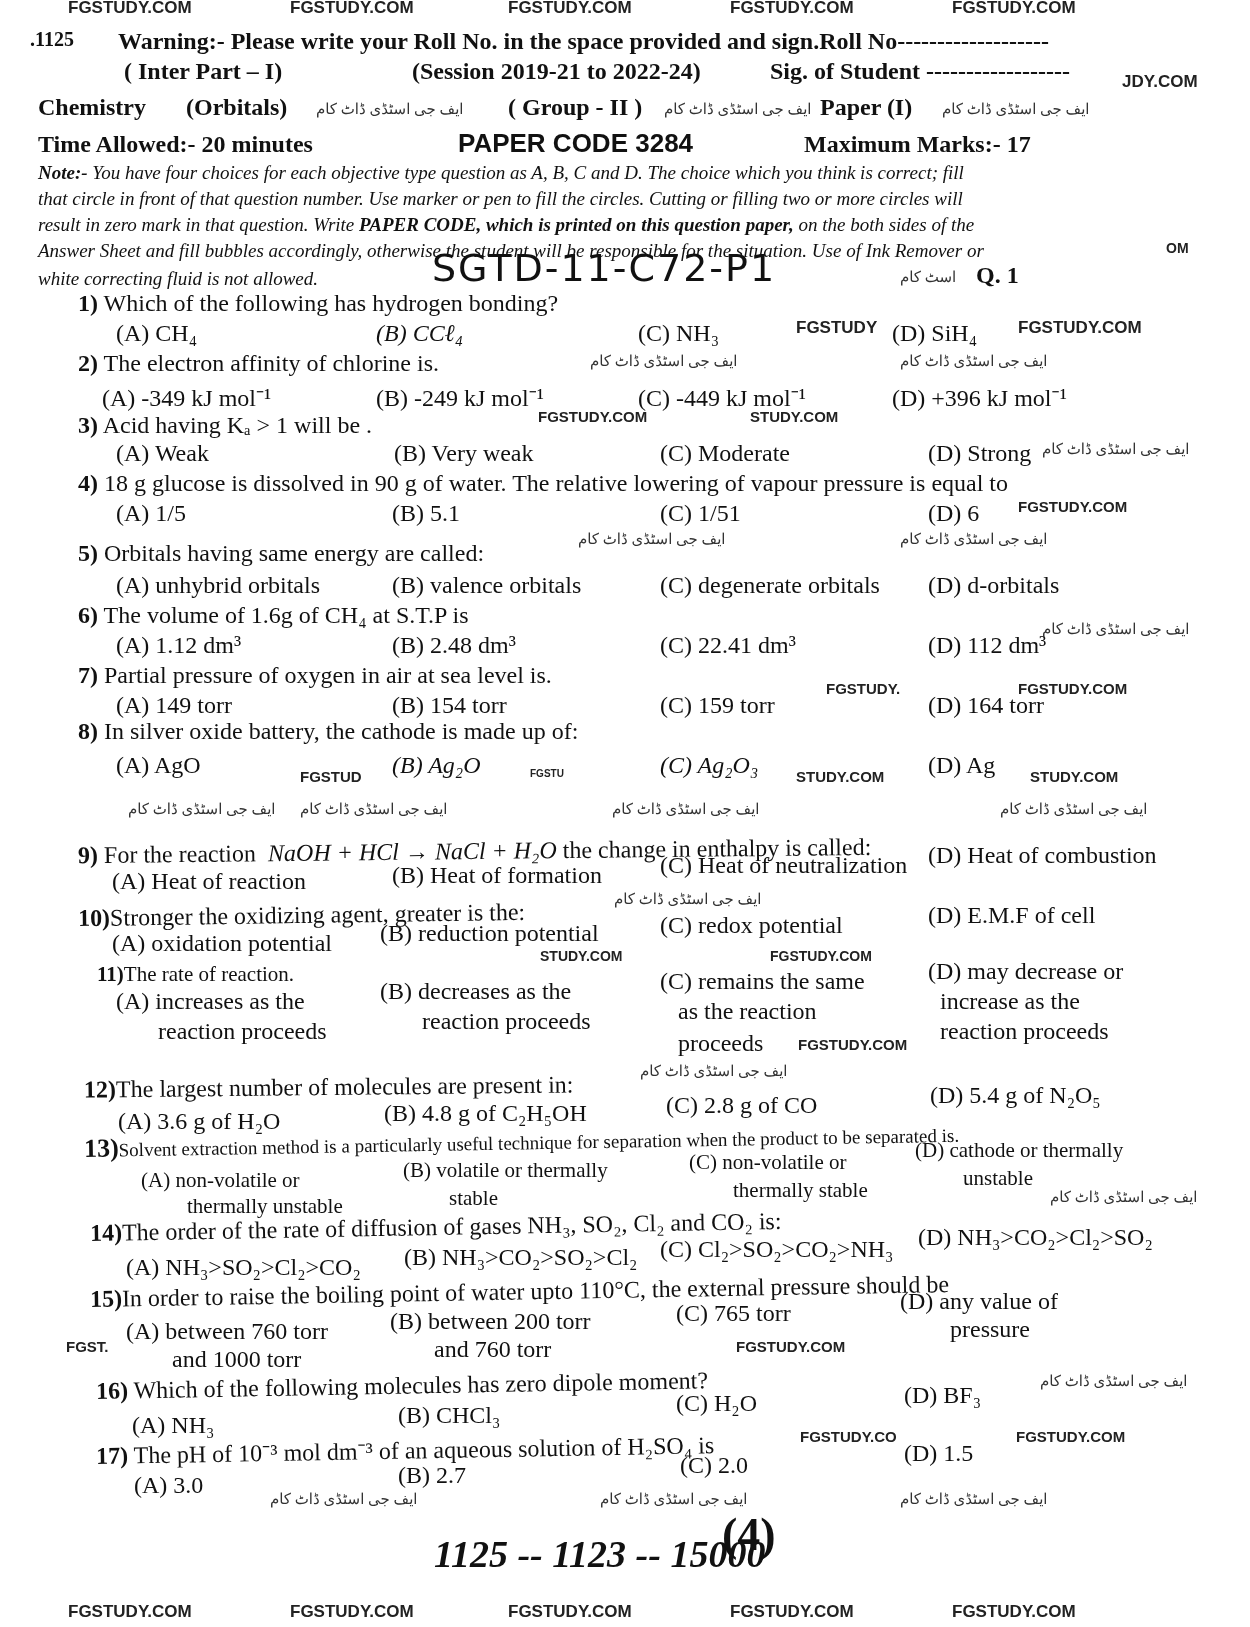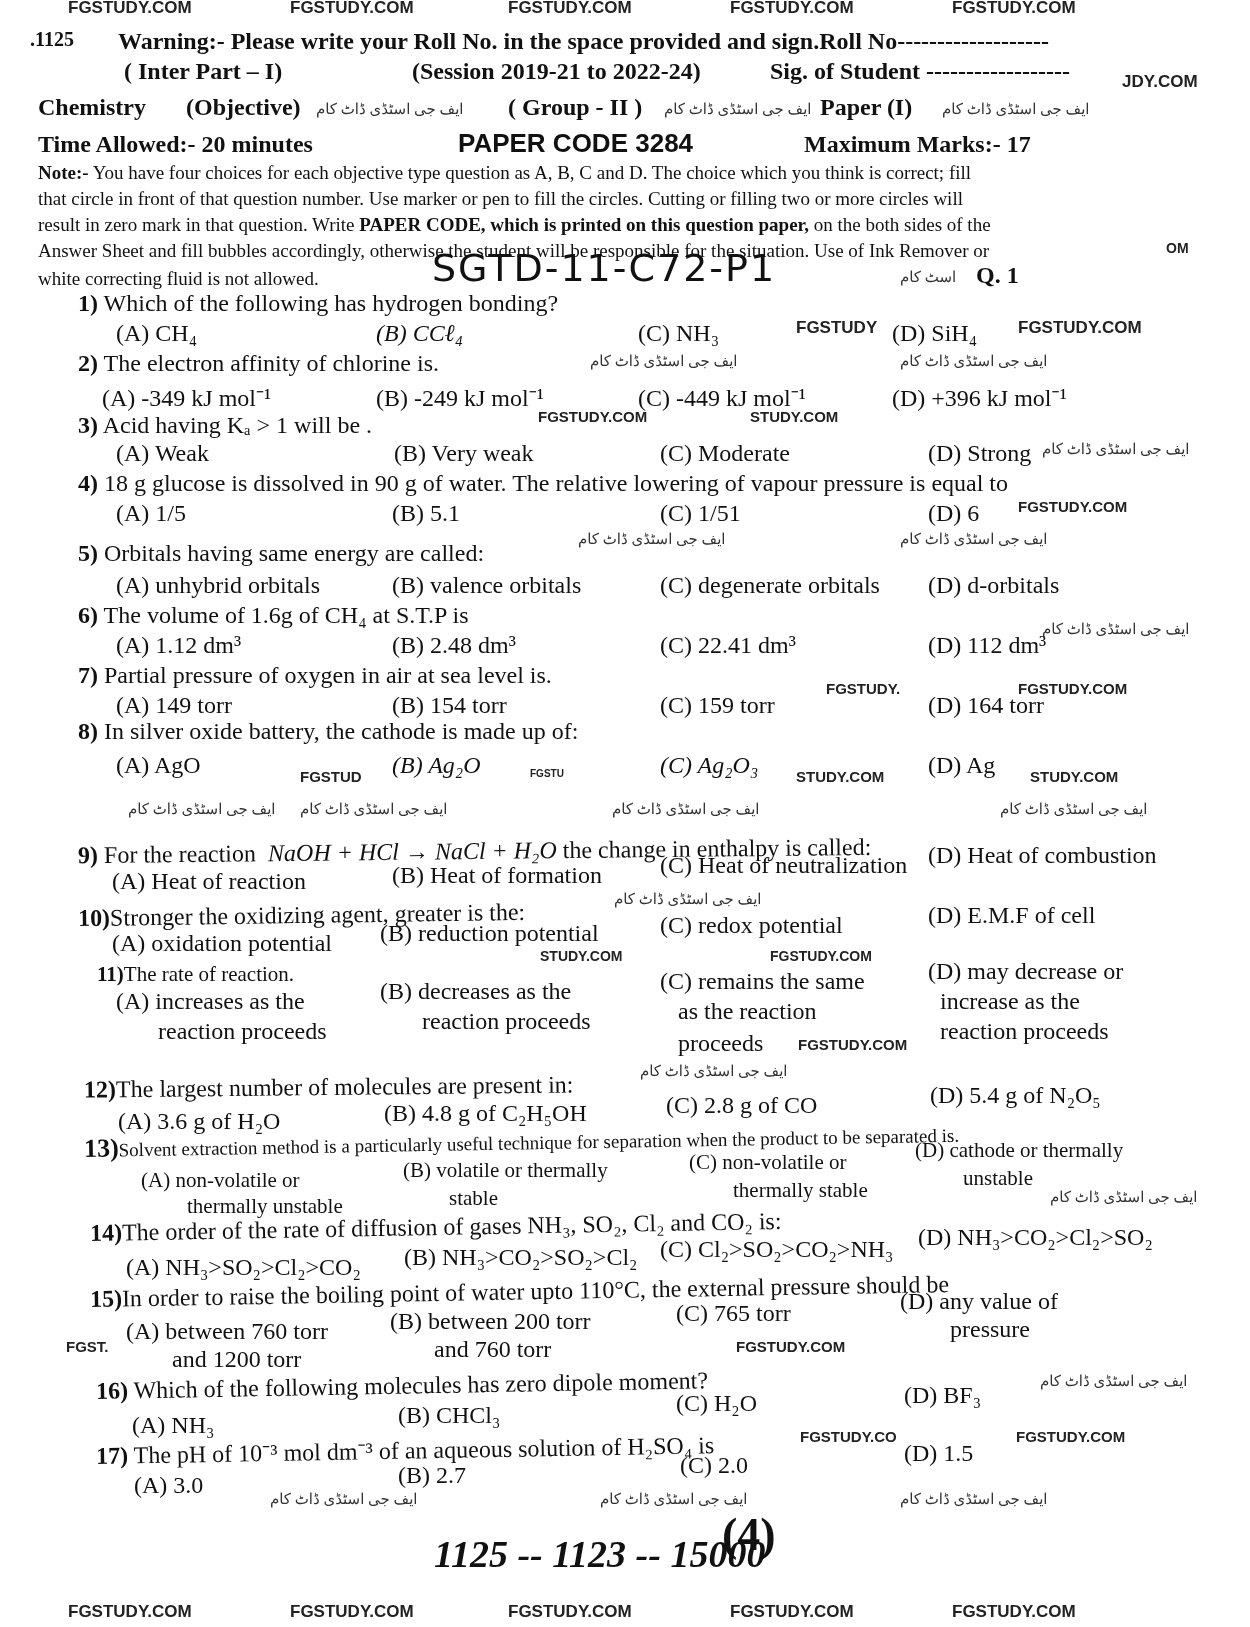--- a/index.html
+++ b/index.html
@@ -2,21 +2,21 @@
 <html><head>
 <meta charset="utf-8">
 <style>
   html, body { margin:0; padding:0; background:#fff; }
   body { width:1250px; height:1627px; position:relative; overflow:hidden;
          font-family:"Liberation Serif", serif; color:#111; }
   .abs { position:absolute; white-space:nowrap; }
   .wm { font-family:"Liberation Sans", sans-serif; font-weight:bold; font-size:17px; color:#222; }
   .hdr { font-weight:bold; font-size:24px; }
   .code { font-family:"Liberation Sans", sans-serif; font-weight:bold; font-size:26px; }
-  .note { font-size:19px; line-height:26px; }
+  .note { font-size:19px; line-height:26px;font-style:italic; }
   .q { font-size:24px; }
   .opt { font-size:24px; }
   .sm { font-size:21px;margin-left:19px; }
   .urdu { font-size:15px; color:#333; direction:rtl; }
   .hand { font-family:"DejaVu Sans", sans-serif; font-size:38px; letter-spacing:2px; }
   .i { font-style:italic; }
   .footer { font-weight:bold; font-size:36px;font-style:italic; }
   .big { font-weight:bold; font-size:46px; }
 </style>
 </head>
@@ -29,21 +29,21 @@
 <div class="abs wm" style="left:952px;top:-2px">FGSTUDY.COM</div>
 
 <div class="abs hdr" style="left:30px;top:28px;font-size:20px">.1125</div>
 <div class="abs hdr" style="left:118px;top:28px">Warning:- Please write your Roll No. in the space provided and sign.Roll No-------------------</div>
 <div class="abs hdr" style="left:124px;top:58px">( Inter Part – I)</div>
 <div class="abs hdr" style="left:412px;top:58px">(Session 2019-21 to 2022-24)</div>
 <div class="abs hdr" style="left:770px;top:58px">Sig. of Student ------------------</div>
 <div class="abs wm" style="left:1122px;top:72px">JDY.COM</div>
 
 <div class="abs hdr" style="left:38px;top:94px">Chemistry</div>
-<div class="abs hdr" style="left:186px;top:94px">(Objective)</div>
+<div class="abs hdr" style="left:186px;top:94px">(Orbitals)</div>
 <div class="abs urdu" style="left:316px;top:100px">ایف جی اسٹڈی ڈاٹ کام</div>
 <div class="abs hdr" style="left:508px;top:94px">( Group - II )</div>
 <div class="abs urdu" style="left:664px;top:100px">ایف جی اسٹڈی ڈاٹ کام</div>
 <div class="abs hdr" style="left:820px;top:94px">Paper (I)</div>
 <div class="abs urdu" style="left:942px;top:100px">ایف جی اسٹڈی ڈاٹ کام</div>
 
 <div class="abs hdr" style="left:38px;top:131px">Time Allowed:- 20 minutes</div>
 <div class="abs code" style="left:458px;top:128px">PAPER CODE 3284</div>
 <div class="abs hdr" style="left:804px;top:131px">Maximum Marks:- 17</div>
 
@@ -174,21 +174,21 @@
 <div class="abs urdu" style="left:1050px;top:1188px">ایف جی اسٹڈی ڈاٹ کام</div>
 
 <div class="abs q" style="left:90px;top:1220px;transform:rotate(-1deg);transform-origin:left"><b>14)</b><span>The order of the rate of diffusion of gases NH₃, SO₂, Cl₂ and CO₂ is:</span></div>
 <div class="abs opt" style="left:126px;top:1254px">(A) NH₃&gt;SO₂&gt;Cl₂&gt;CO₂</div>
 <div class="abs opt" style="left:404px;top:1244px">(B) NH₃&gt;CO₂&gt;SO₂&gt;Cl₂</div>
 <div class="abs opt" style="left:660px;top:1236px">(C) Cl₂&gt;SO₂&gt;CO₂&gt;NH₃</div>
 <div class="abs opt" style="left:918px;top:1224px">(D) NH₃&gt;CO₂&gt;Cl₂&gt;SO₂</div>
 
 <div class="abs q" style="left:90px;top:1286px;transform:rotate(-1deg);transform-origin:left"><b>15)</b><span>In order to raise the boiling point of water upto 110°C, the external pressure should be</span></div>
 <div class="abs opt" style="left:126px;top:1318px">(A) between 760 torr</div>
-<div class="abs opt" style="left:172px;top:1346px">and 1200 torr</div>
+<div class="abs opt" style="left:172px;top:1346px">and 1000 torr</div>
 <div class="abs opt" style="left:390px;top:1308px">(B) between 200 torr</div>
 <div class="abs opt" style="left:434px;top:1336px">and 760 torr</div>
 <div class="abs opt" style="left:676px;top:1300px">(C) 765 torr</div>
 <div class="abs opt" style="left:900px;top:1288px">(D) any value of</div>
 <div class="abs opt" style="left:950px;top:1316px">pressure</div>
 <div class="abs wm" style="left:66px;top:1338px;font-size:15px">FGST.</div>
 <div class="abs wm" style="left:736px;top:1338px;font-size:15px">FGSTUDY.COM</div>
 
 <div class="abs q" style="left:96px;top:1378px;transform:rotate(-1deg);transform-origin:left"><b>16)</b> <span>Which of the following molecules has zero dipole moment?</span></div>
 <div class="abs urdu" style="left:1040px;top:1372px">ایف جی اسٹڈی ڈاٹ کام</div>

